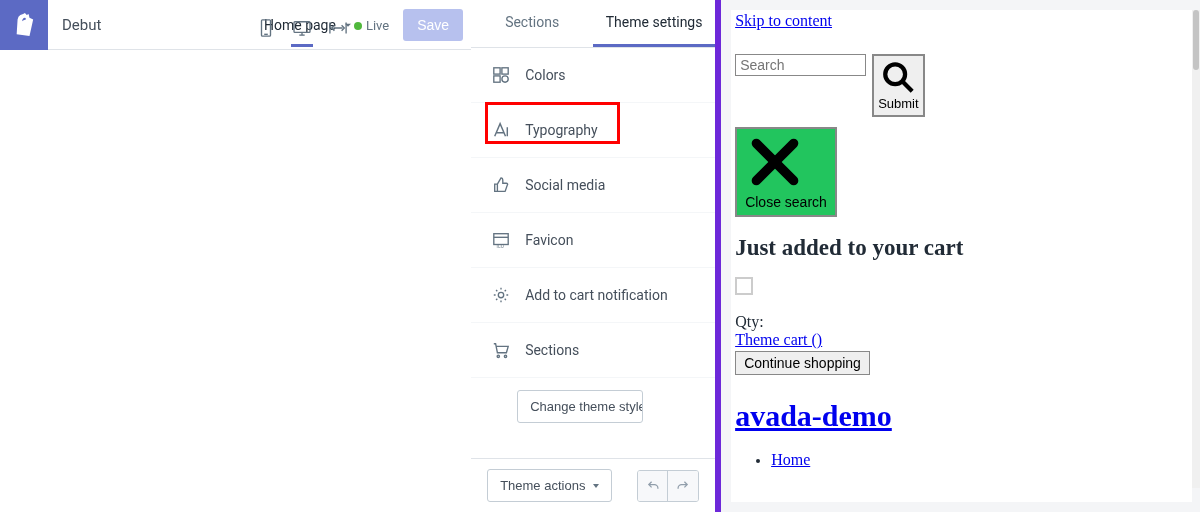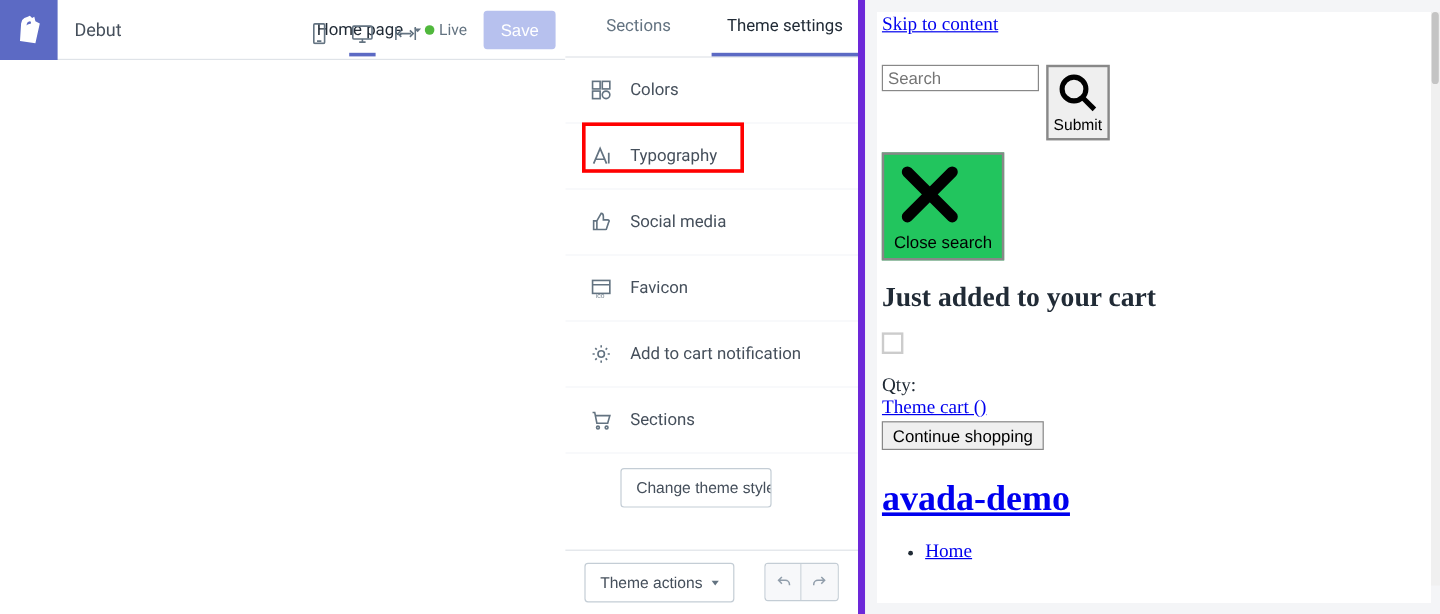--- a/index.html
+++ b/index.html
@@ -32,21 +32,21 @@
 .tab.active { color: #212b36; border-bottom: 3px solid #5c6ac4; }
 .sidebar-scroll { flex: 1; overflow-y: auto; position: relative; }
 .sidebar-scroll::-webkit-scrollbar { width: 10px; }
 .sidebar-scroll::-webkit-scrollbar-thumb { background: #c4cdd5; border-radius: 4px; }
 .sidebar-scroll::-webkit-scrollbar-track { background: #f4f6f8; }
 .setting-item { display: flex; align-items: center; gap: 14px; padding: 18px 20px; border-bottom: 1px solid #f4f6f8; cursor: pointer; color: #454f5b; }
 .setting-item .icon-slot { width: 20px; display: flex; justify-content: center; color: #637381; }
 .highlight-box { border: 3px solid #ff0000; position: absolute; left: 14px; top: 54px; width: 135px; height: 42px; pointer-events: none; }
 .theme-style-row { padding: 12px 20px 0 46px; }
 .theme-style-btn { border: 1px solid #c4cdd5; background: #fff; border-radius: 3px; padding: 8px 12px; font-size: 13px; color: #454f5b; cursor: pointer; white-space: nowrap; overflow: hidden; }
-.sidebar-footer { display: flex; align-items: flex-start; gap: 20px; padding: 10px 16px; border-top: 1px solid #dfe3e8; }
+.sidebar-footer { display: flex; align-items: flex-end; gap: 20px; padding: 10px 16px; border-top: 1px solid #dfe3e8; }
 .theme-actions-btn { border: 1px solid #c4cdd5; background: #fff; border-radius: 3px; padding: 8px 12px; font-size: 13px; color: #454f5b; cursor: pointer; display: flex; align-items: center; gap: 8px; }
 .undo-redo { display: flex; border: 1px solid #c4cdd5; border-radius: 3px; overflow: hidden; margin-left: auto; }
 .undo-redo button { border: none; background: #f7f8fa; width: 30px; height: 30px; display: flex; align-items: center; justify-content: center; color: #919eab; cursor: pointer; }
 .undo-redo button:first-child { border-right: 1px solid #c4cdd5; }
 
 
 .preview-wrapper { flex: 1; background: #f4f5f7; position: relative; overflow: hidden; }
 .preview-wrapper::-webkit-scrollbar { height: 12px; width: 12px; }
 .preview-inner { position: absolute; top: 10px; left: 10px; right: 8px; bottom: 10px; background: #fff; overflow: auto; }
 .preview-inner::-webkit-scrollbar { height: 14px; width: 14px; }

